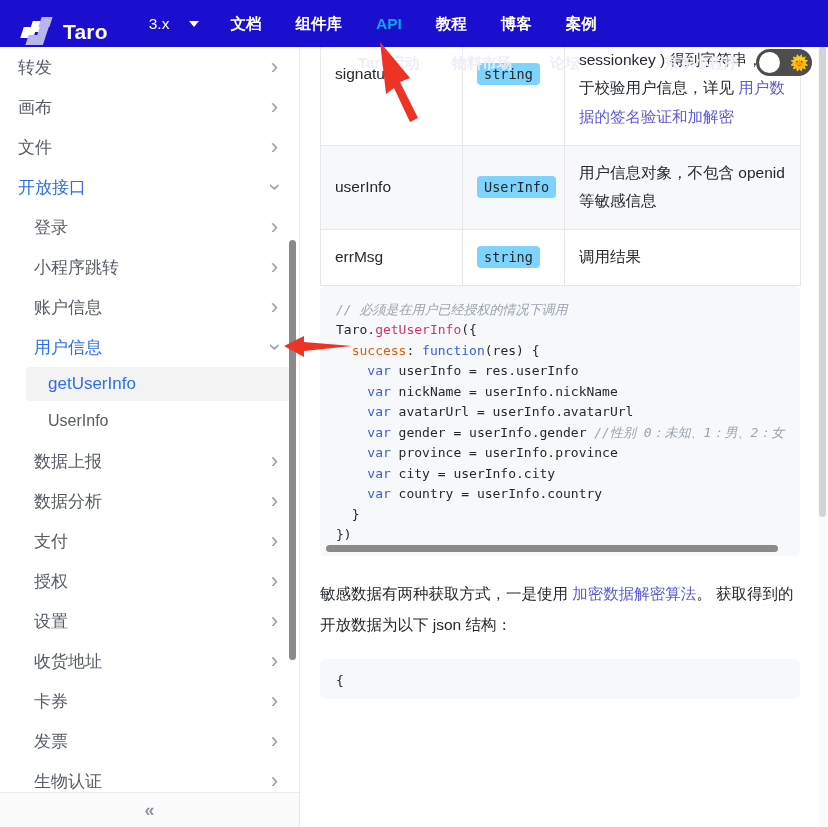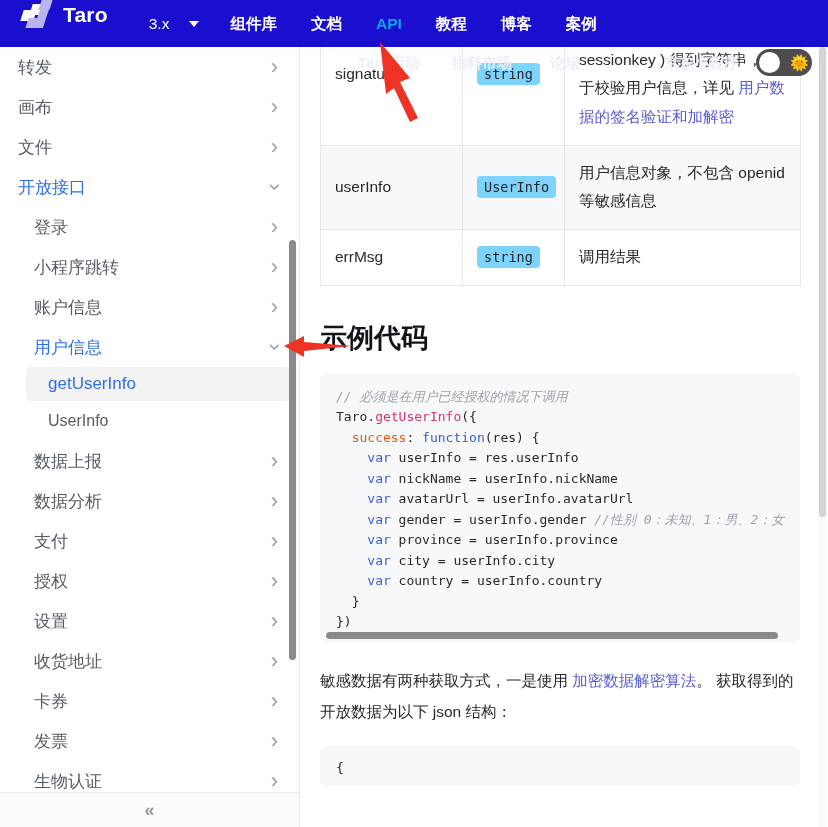--- a/index.html
+++ b/index.html
@@ -10,21 +10,21 @@
     background: #ffffff;
     font-family: "Liberation Sans", "DejaVu Sans", sans-serif;
   }
   #root { position: relative; width: 828px; height: 827px; overflow: hidden; }
 
   
   .navbar {
     position: absolute; top: 0; left: 0;
     width: 828px; height: 47px;
     background: #1a0ecf;
-    display: flex; align-items: flex-start;
+    display: flex; align-items: flex-end;
     padding-left: 22px;
     z-index: 40;
   }
   .logo-wrap { display: flex; align-items: center; gap: 9px; margin-right: 24px; }
   .logo-mark { width: 32px; height: 30px; position: relative; }
   .logo-mark i { position: absolute; display: block; }
   .lg1 { left: 0;  top: 10px; width: 13px; height: 11px; background: #ffffff; transform: skewX(-18deg); }
   .lg2 { left: 9px; top: 4px;  width: 13px; height: 11px; background: #ffffff; transform: skewX(-18deg); }
   .lg3 { left: 18px; top: 0;   width: 11px; height: 10px; background: #b9b4ef; transform: skewX(-18deg); }
   .lg4 { left: 15px; top: 9px;  width: 9px;  height: 19px; background: #b9b4ef; transform: skewX(-18deg); }
@@ -182,22 +182,22 @@
           <i class="lg4"></i>
           <i class="lg5"></i>
       </span>
       <span class="brand">Taro</span>
     </div>
     <div class="nav-items">
       <div class="nav-item ver-item">
         <span>3.x</span>
         <span class="caret"></span>
       </div>
+      <div class="nav-item">文档</div>
       <div class="nav-item">组件库</div>
-      <div class="nav-item">文档</div>
       <div class="nav-item dim">API</div>
       <div class="nav-item">教程</div>
       <div class="nav-item">博客</div>
       <div class="nav-item">案例</div>
     </div>
   </div>
 
   <div class="ghost-nav">
     <span class="ghost-item" style="left:358px;">Taro启动</span>
     <span class="ghost-item" style="left:452px;">物料市场</span>
@@ -306,21 +306,20 @@
               <td class="c3"><span>用户信息对象，不包含 openid 等敏感信息</span></td>
             </tr>
             <tr>
               <td class="c1">errMsg</td>
               <td class="c2"><code class="tok">string</code></td>
               <td class="c3"><span>调用结果</span></td>
             </tr>
           </tbody>
       </table>
 
-      <h2 class="sect">示例代码</h2>
 
       <div class="codebox">
         <pre class="code" id="code-pre"><span class="cm">// 必须是在用户已经授权的情况下调用</span>
 Taro.<span class="fn">getUserInfo</span>({
   <span class="pr">success</span>: <span class="kw">function</span>(res) {
     <span class="kw">var</span> userInfo = res.userInfo
     <span class="kw">var</span> nickName = userInfo.nickName
     <span class="kw">var</span> avatarUrl = userInfo.avatarUrl
     <span class="kw">var</span> gender = userInfo.gender <span class="cm">//性别 0：未知、1：男、2：女</span>
     <span class="kw">var</span> province = userInfo.province

